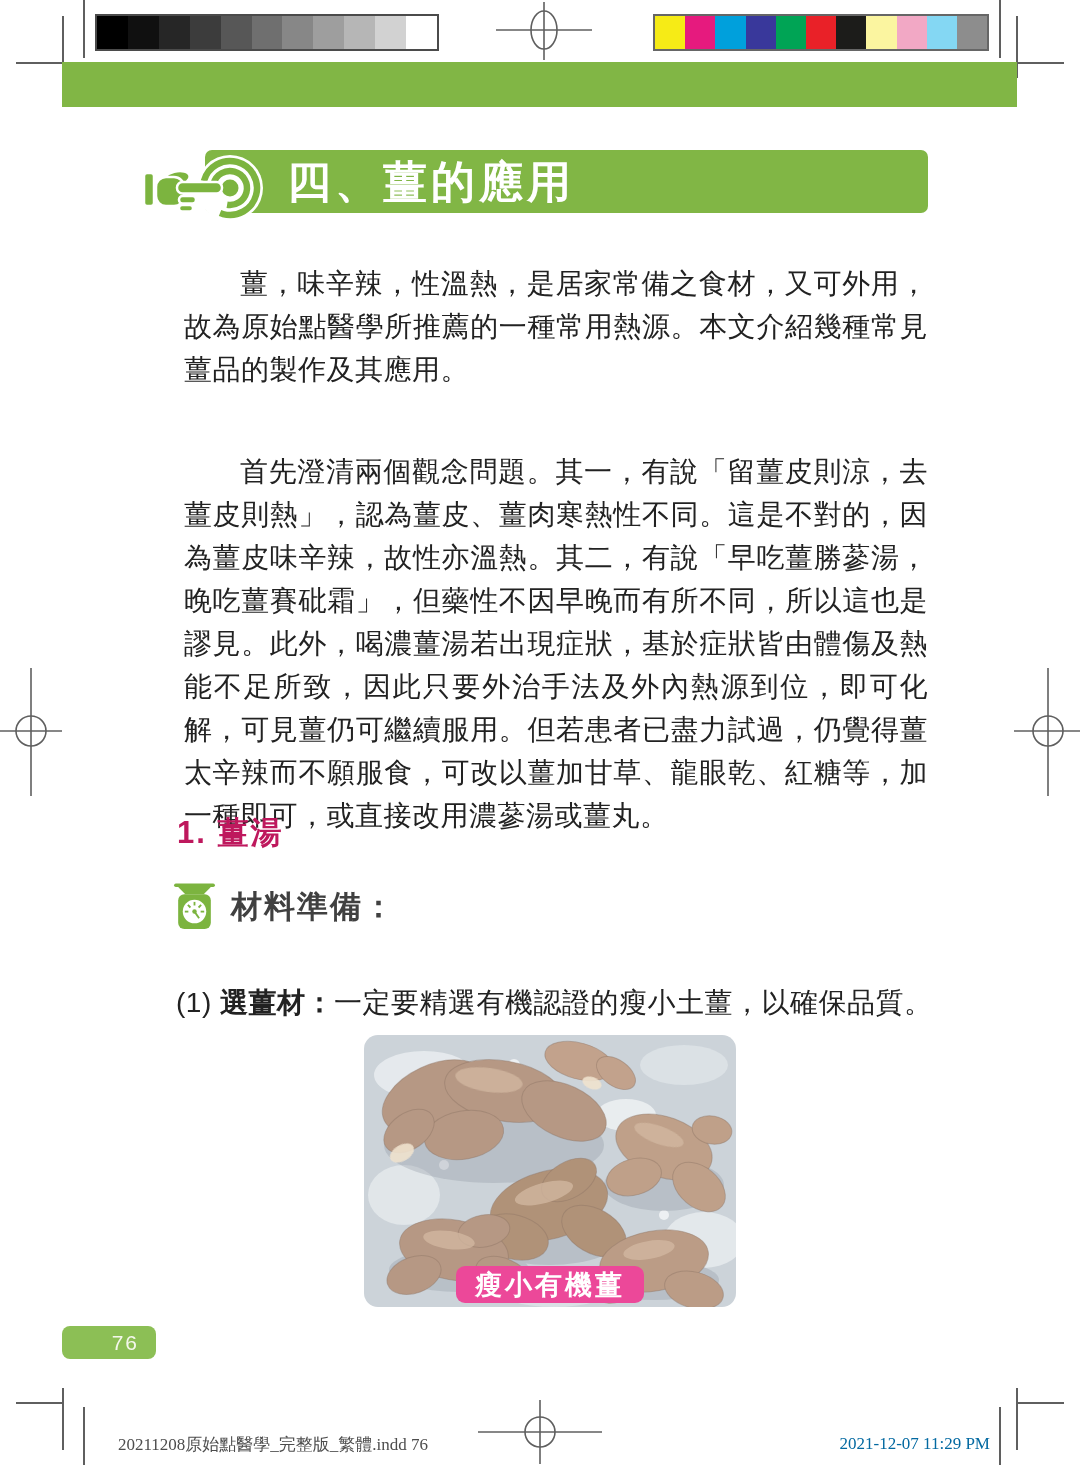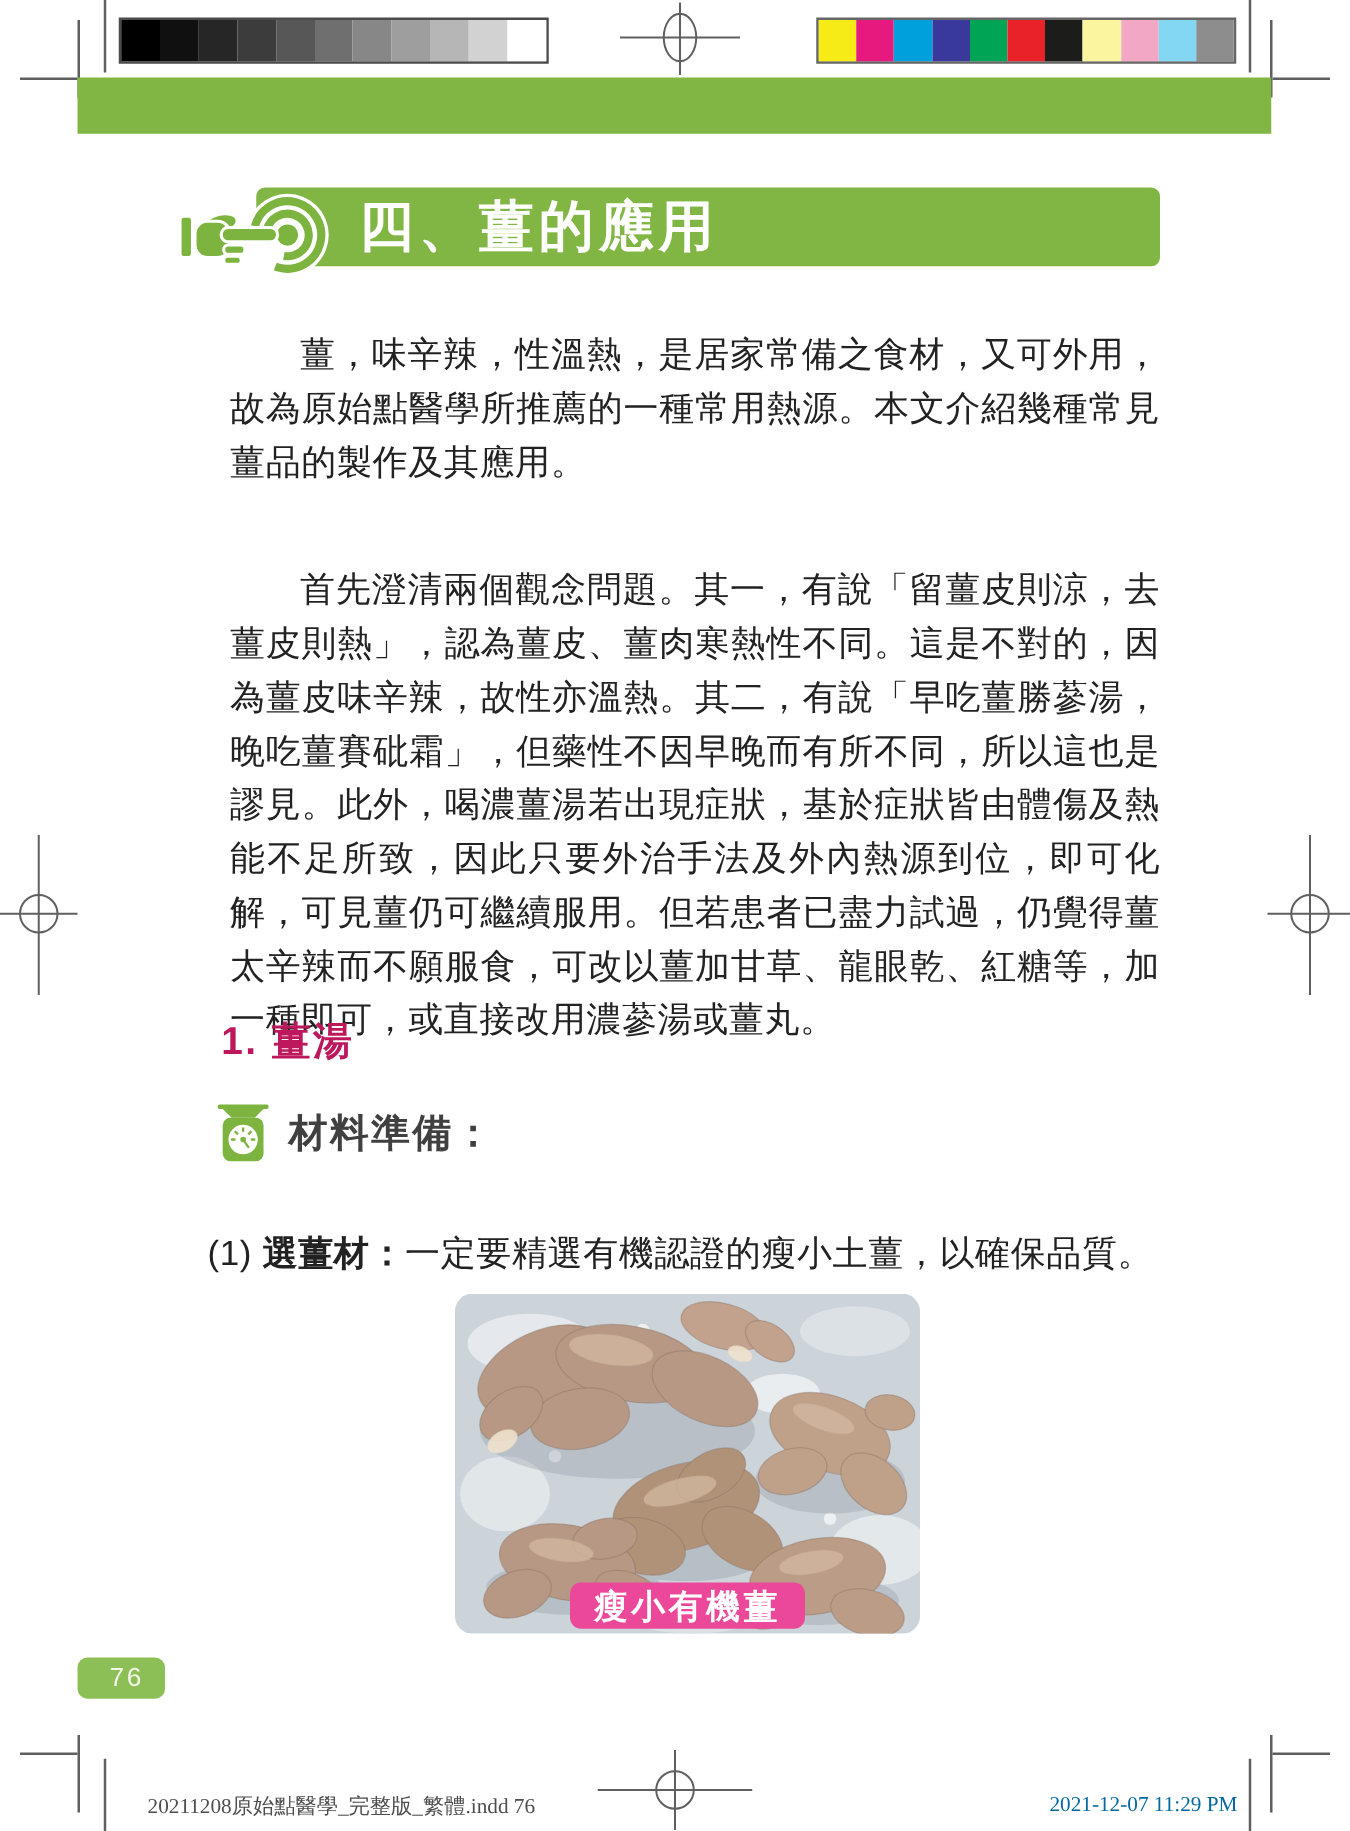--- a/index.html
+++ b/index.html
@@ -21,30 +21,30 @@
   .title-text{position:absolute;left:82px;top:0;line-height:63px;font-size:44px;font-weight:bold;color:#ffffff;letter-spacing:4px;}
   .point-icon{position:absolute;left:142px;top:152px;width:128px;height:72px;}
   
   .para{position:absolute;left:170px;width:744px;margin:14px;font-size:28px;line-height:43px;
         color:#222;text-align:justify;text-indent:2em;letter-spacing:0.5px;}
   .p1{top:248px;} .p2{top:436px;}
   .sec-heading{position:absolute;left:177px;top:812px;margin:0;font-size:31px;font-weight:bold;color:#be185d;letter-spacing:2px;}
   .materials-row{position:absolute;left:173px;top:882px;display:flex;align-items:center;gap:15px;}
   .materials-label{font-size:31px;font-weight:bold;color:#404040;letter-spacing:2px;}
   .scale-icon{width:43px;height:49px;}
-  .item-line{position:absolute;left:166px;top:984px;margin:0;font-size:28px;color:#222;letter-spacing:0.5px;}
+  .item-line{position:absolute;left:176px;top:984px;margin:0;font-size:28px;color:#222;letter-spacing:0.5px;}
   .item-line b{font-weight:bold;}
   
   .photo{position:absolute;left:364px;top:1035px;width:372px;height:272px;border-radius:14px;overflow:hidden;}
   .photo svg{display:block;}
   .caption{position:absolute;left:50%;bottom:4px;transform:translateX(-50%);width:188px;height:37px;
            background:#ec4899;border-radius:9px;display:flex;align-items:center;justify-content:center;
            color:#fff;font-size:27px;font-weight:bold;letter-spacing:3px;}
   
-  .page-badge{position:absolute;left:62px;top:1326px;width:70px;height:33px;background:#8cbf55;border-radius:8px;
+  .page-badge{position:absolute;left:62px;top:1326px;width:94px;height:33px;background:#8cbf55;border-radius:8px;
               display:flex;align-items:center;justify-content:flex-end;padding-right:17px;box-sizing:border-box;
               color:#f4f7ec;font-size:21px;letter-spacing:2px;}
   .footer-left{position:absolute;left:103px;top:1433px;font-family:"Liberation Serif", serif;font-size:17px;color:#4d4d4d;margin-left:15px;}
   .footer-right{position:absolute;right:90px;top:1434px;font-family:"Liberation Serif", serif;font-size:17px;color:#0369a1;}
 </style>
 </head>
 <body>
 
 <div class="page">
 

